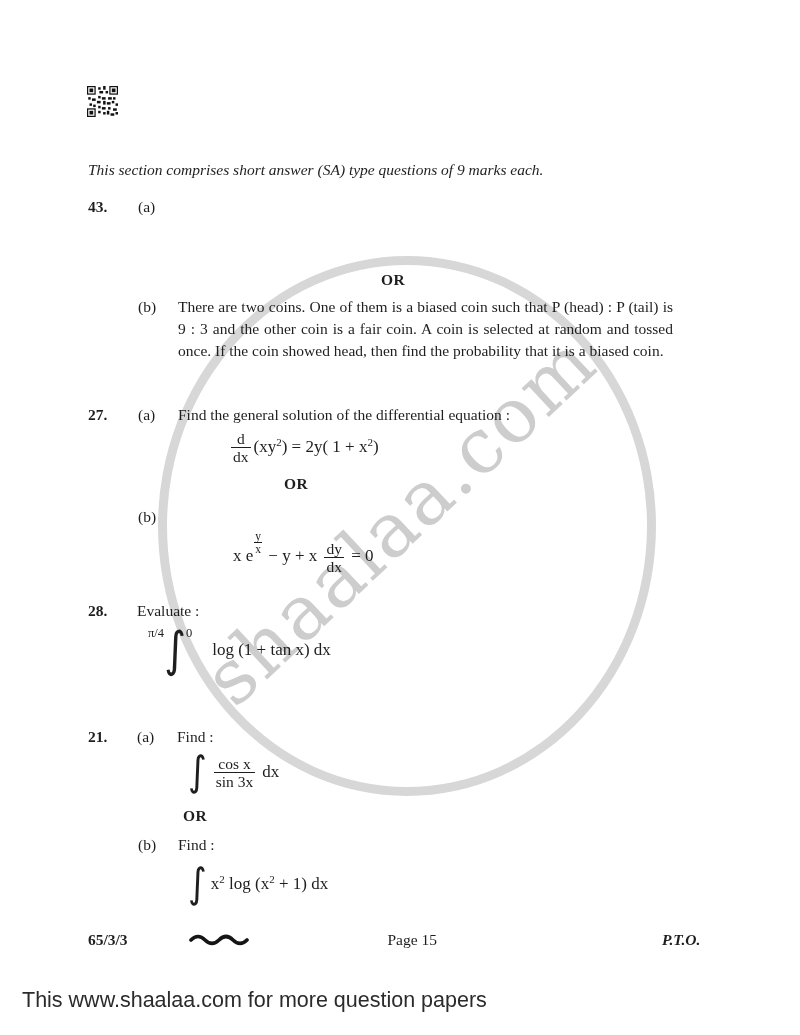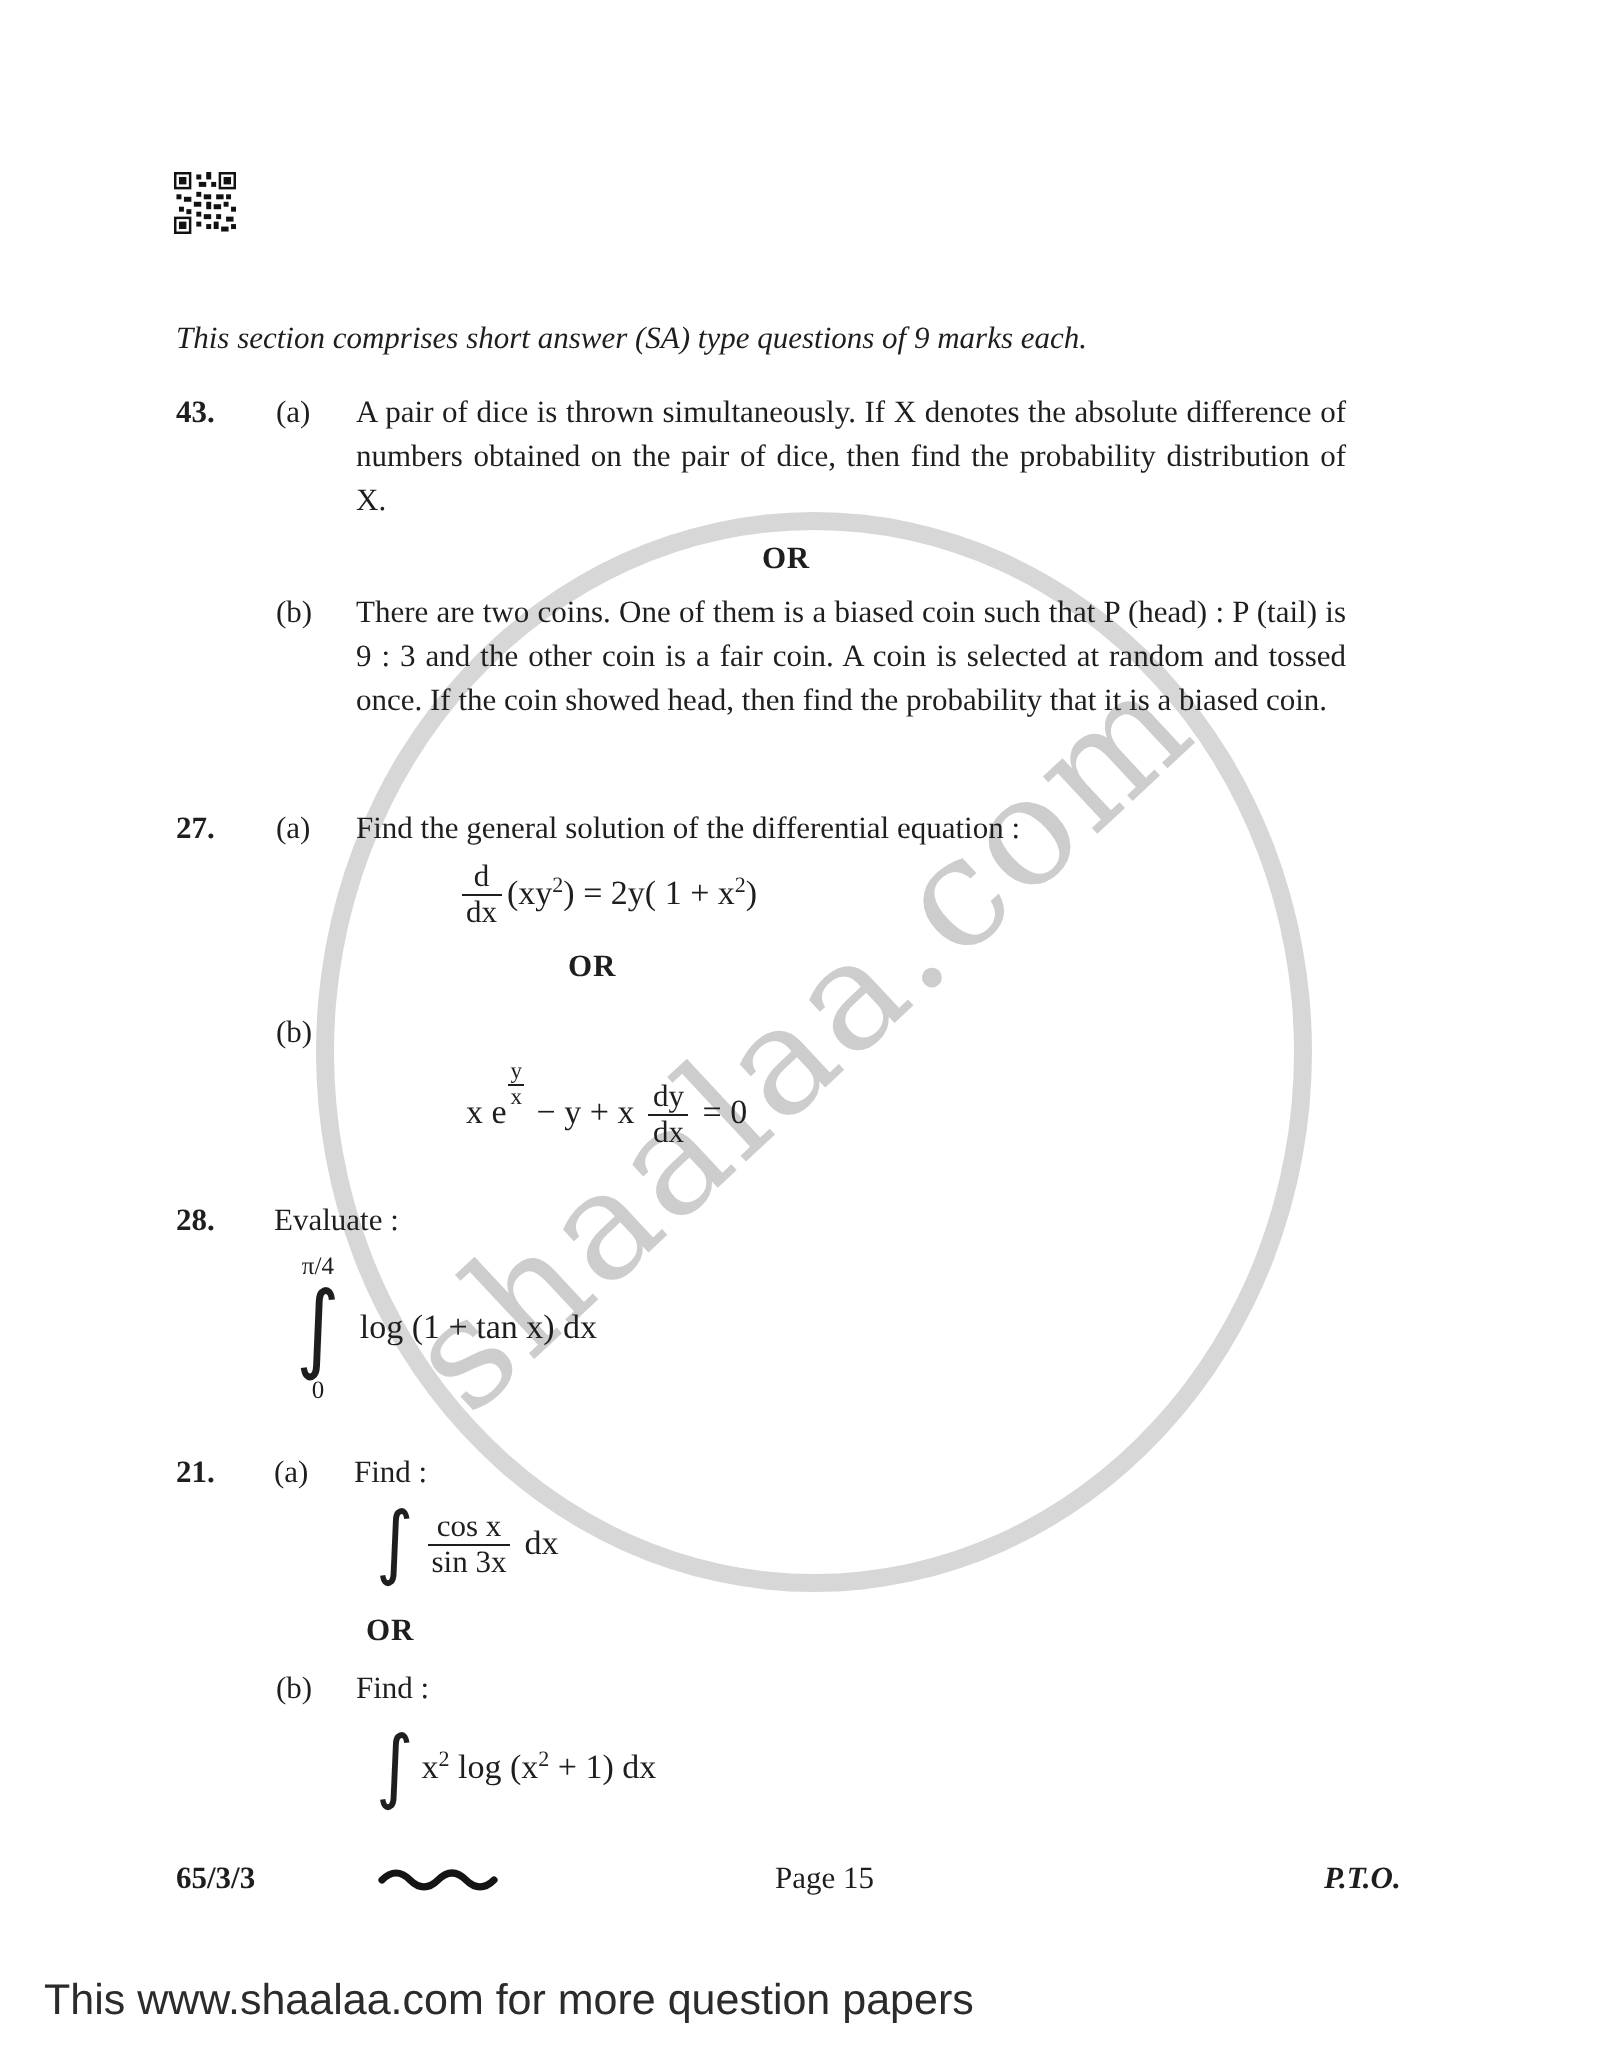--- a/index.html
+++ b/index.html
@@ -36,21 +36,21 @@
   }
   .frac .den { border-top:1.4px solid #1e1e1e; padding:0 2px; }
   .frac .num { padding:0 2px; }
   .supfrac {
     display:inline-flex; flex-direction:column; align-items:center;
     font-size:11.5px; line-height:12px; vertical-align:middle;
     transform:translateY(-15px); margin:0 2px 0 1px;
   }
   .supfrac .den { border-top:1px solid #1e1e1e; padding:0 1px; }
   .sup { font-size:11px; line-height:0; position:relative; top:-6px; }
-  .intcol { display:inline-flex; flex-direction:column; align-items:center; margin-right:10px; }
+  .intcol { display:inline-flex; align-items:flex-start; margin-right:20px; }
   .int-limit { font-size:12.5px; line-height:14px; }
   .int-big {
     font-family:"DejaVu Sans",sans-serif; font-size:42px; line-height:48px;
     transform:scaleY(1.15); font-weight:normal;
   }
   .int-med {
     font-family:"DejaVu Sans",sans-serif; font-size:36px; line-height:42px;
     display:inline-block; transform:scaleY(1.12); margin-right:4px;
   }
 
@@ -106,21 +106,20 @@
         <rect x="16" y="20" width="2" height="3"></rect>
       <rect x="19" y="22" width="3" height="2"></rect>
         <rect x="23" y="21" width="2" height="2"></rect>
     </g>
   </svg>
 
   <div class="abs italic btxt" style="left:88px;top:159px;width:585px">This section comprises short answer (SA) type questions  of 9 marks each.</div>
 
   <div class="abs bold btxt" style="left:88px;top:196px">43.</div>
   <div class="abs btxt" style="left:138px;top:196px">(a)</div>
-  <div class="abs btxt just" style="left:178px;top:196px;width:495px">A pair of dice is thrown simultaneously. If X denotes the absolute difference of numbers obtained on the pair of dice, then find the probability distribution of X.</div>
 
   <div class="abs or" style="left:88px;top:271px;width:610px;text-align:center">OR</div>
 
   <div class="abs btxt" style="left:138px;top:296px">(b)</div>
   <div class="abs btxt just" style="left:178px;top:296px;width:495px">There are two coins. One of them is a biased coin such that P (head) : P (tail) is 9 : 3 and the other coin is a fair coin. A coin is selected at random and tossed once. If the coin showed head, then find the probability that it is a biased coin.</div>
 
   <div class="abs bold btxt" style="left:88px;top:404px">27.</div>
   <div class="abs btxt" style="left:138px;top:404px">(a)</div>
   <div class="abs btxt" style="left:178px;top:404px;width:495px">Find the general solution of the differential equation :</div>
 

